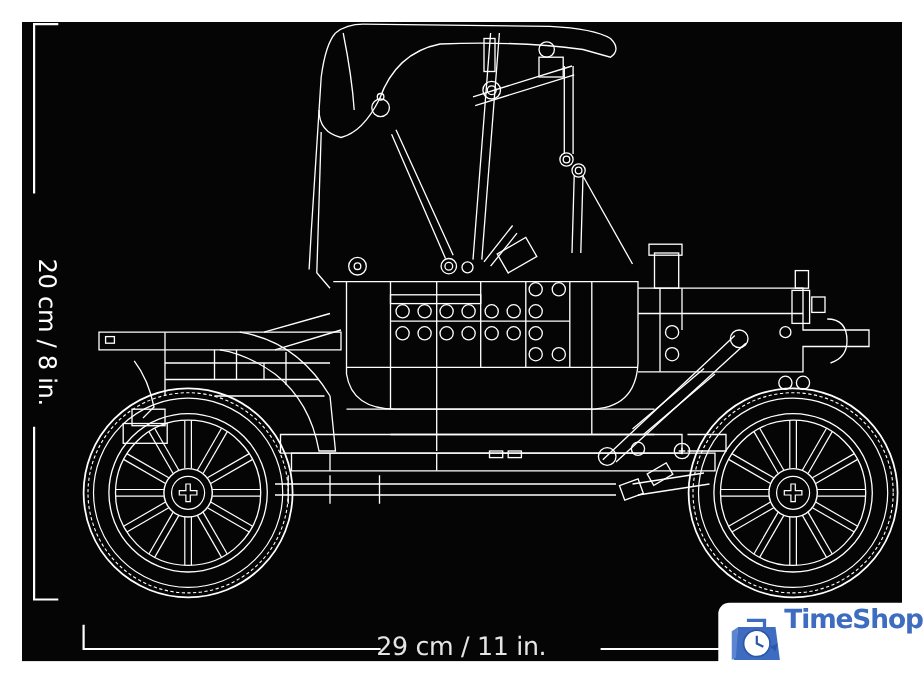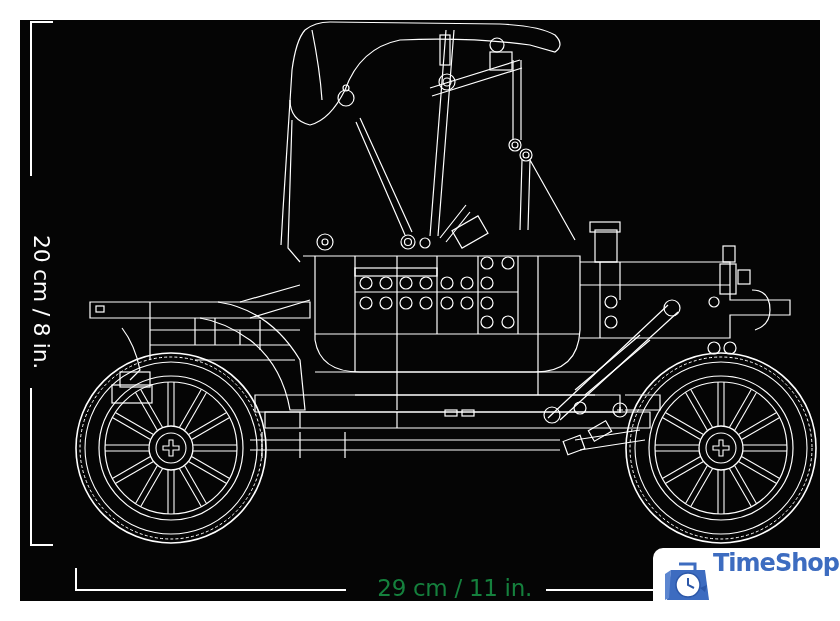--- a/index.html
+++ b/index.html
@@ -2,22 +2,22 @@
 <html><head>
 <meta charset="utf-8">
 <style>
   html, body { margin: 0; padding: 0; background: #ffffff; }
   body { width: 840px; height: 621px; position: relative; overflow: hidden; font-family: "DejaVu Sans", sans-serif; }
   .panel { position: absolute; left: 20px; top: 20px; width: 800px; height: 581px; background: #050505; overflow: hidden; }
   .drawing { position: absolute; left: 0; top: 0; }
   .dim-v-label { position: absolute; left: 21px; top: 282px; width: 180px; height: 24px; margin-left: -90px; margin-top: -12px;
     color: #ffffff; font-size: 22px; line-height: 24px; text-align: center; white-space: nowrap;
     transform: rotate(90deg); transform-origin: 50% 50%; font-family: "DejaVu Sans", sans-serif; letter-spacing: -0.3px; }
-  .dim-h-label { position: absolute; left: 342px; top: 556px; width: 190px; height: 30px; color: #15803d; font-size: 23px; line-height: 30px;
-    text-align: right; white-space: nowrap; font-family: "DejaVu Sans", sans-serif; letter-spacing: -0.3px; }
+  .dim-h-label { position: absolute; left: 342px; top: 556px; width: 190px; height: 30px; color: #e5e5e5; font-size: 23px; line-height: 30px;
+    text-align: left; white-space: nowrap; font-family: "DejaVu Sans", sans-serif; letter-spacing: -0.3px; }
   .logo { position: absolute; left: 653px; top: 548px; width: 187px; height: 73px; background: #ffffff; border-radius: 10px 0 0 0; }
   .logo-icon { position: absolute; left: 12px; top: 10px; width: 48px; height: 46px; }
   .logo-text { position: absolute; left: 60px; top: 1px; color: #3d6cc0; font-size: 24px; font-weight: bold; font-family: "DejaVu Sans", sans-serif; letter-spacing: -1px; }
 </style>
 </head>
 <body>
 
 <div class="panel">
   <svg class="drawing" width="800" height="581" viewBox="20 20 800 581" xmlns="http://www.w3.org/2000/svg">
     <defs>

